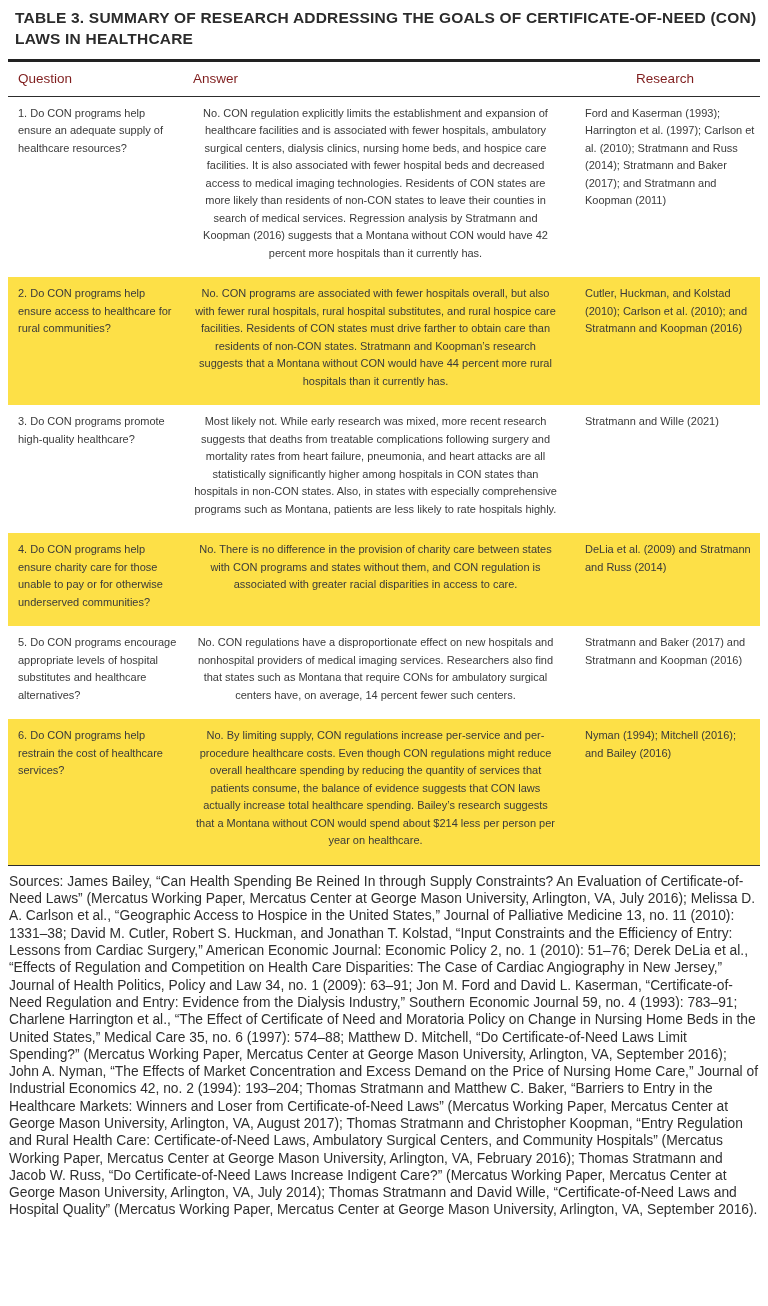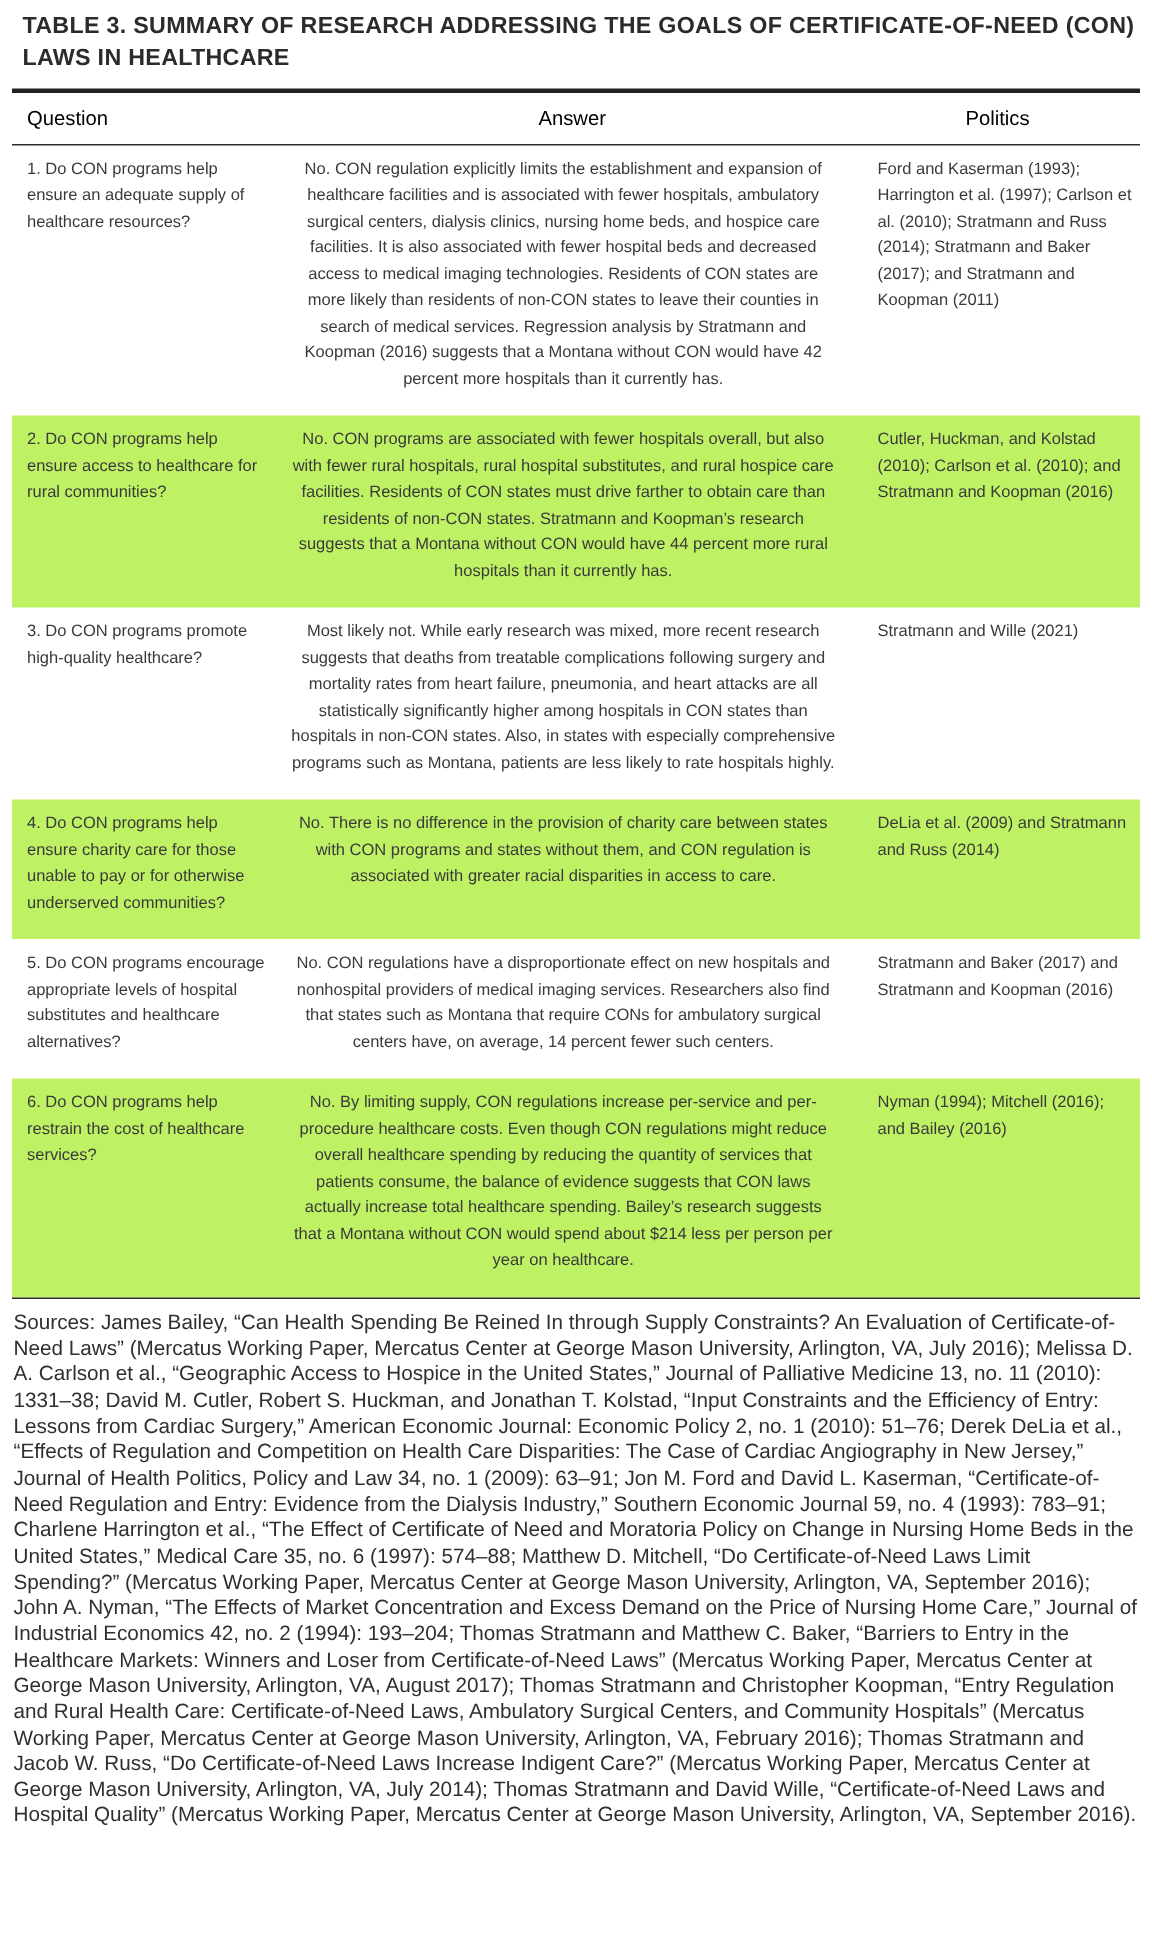--- a/index.html
+++ b/index.html
@@ -21,27 +21,27 @@
   }
 
   .rule-thick { border-top: 3px solid #222222; }
   .rule-thin  { border-top: 1px solid #2c2c2c; }
 
   .grid-row {
     display: grid;
     grid-template-columns: 185px 377px 190px;
   }
 
-  .header-row .cell { padding: 9px 0 10px 0; font-size: 13.5px; color: #000000; }
+  .header-row .cell { padding: 9px 0 10px 0; font-size: 13.5px; color: #7f1d1d; }
   .header-row .h-q { padding-left: 10px; text-align: left; }
-  .header-row .h-a { text-align: center; }
+  .header-row .h-a { }
   .header-row .h-r { text-align: center; }
 
   .body-row { font-size: 11px; line-height: 17.5px; color: #3a3a3a; }
-  .body-row.shaded { background: #bef264; }
+  .body-row.shaded { background: #fde047; }
   .body-row .cell { padding: 8px 0 15px 0; }
   .body-row .cell.q { padding-left: 10px; padding-right: 16px; }
   .body-row .cell.a { padding-right: 12px; text-align: center; }
   .body-row .cell.r { padding-left: 15px; padding-right: 4px; }
 
   .sources {
     font-size: 13.8px;
     line-height: 17.3px;
     color: #2f2f2f;
     padding: 7px 0 10px 1px;
@@ -53,21 +53,21 @@
 
 <div class="page">
 
   <div class="table-title">TABLE 3. SUMMARY OF RESEARCH ADDRESSING THE GOALS OF CERTIFICATE-OF-NEED (CON) LAWS IN HEALTHCARE</div>
 
   <div class="rule-thick"></div>
 
   <div class="grid-row header-row">
     <div class="cell h-q">Question</div>
     <div class="cell h-a">Answer</div>
-    <div class="cell h-r">Politics</div>
+    <div class="cell h-r">Research</div>
   </div>
 
   <div class="rule-thin"></div>
 
   <div>
 
     <div class="grid-row body-row">
       <div class="cell q">1. Do CON programs help ensure an adequate supply of healthcare resources?</div>
       <div class="cell a">No. CON regulation explicitly limits the establishment and expansion of healthcare facilities and is associated with fewer hospitals, ambulatory surgical centers, dialysis clinics, nursing home beds, and hospice care facilities. It is also associated with fewer hospital beds and decreased access to medical imaging technologies. Residents of CON states are more likely than residents of non-CON states to leave their counties in search of medical services. Regression analysis by Stratmann and Koopman (2016) suggests that a Montana without CON would have 42 percent more hospitals than it currently has.</div>
       <div class="cell r">Ford and Kaserman (1993); Harrington et al. (1997); Carlson et al. (2010); Stratmann and Russ (2014); Stratmann and Baker (2017); and Stratmann and Koopman (2011)</div>

